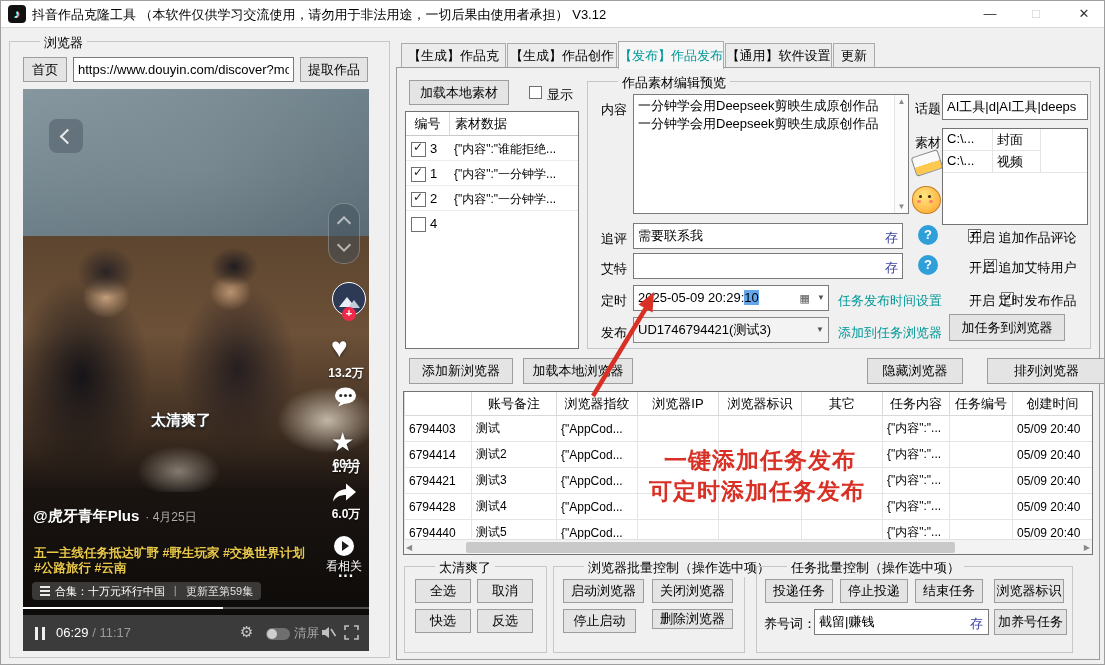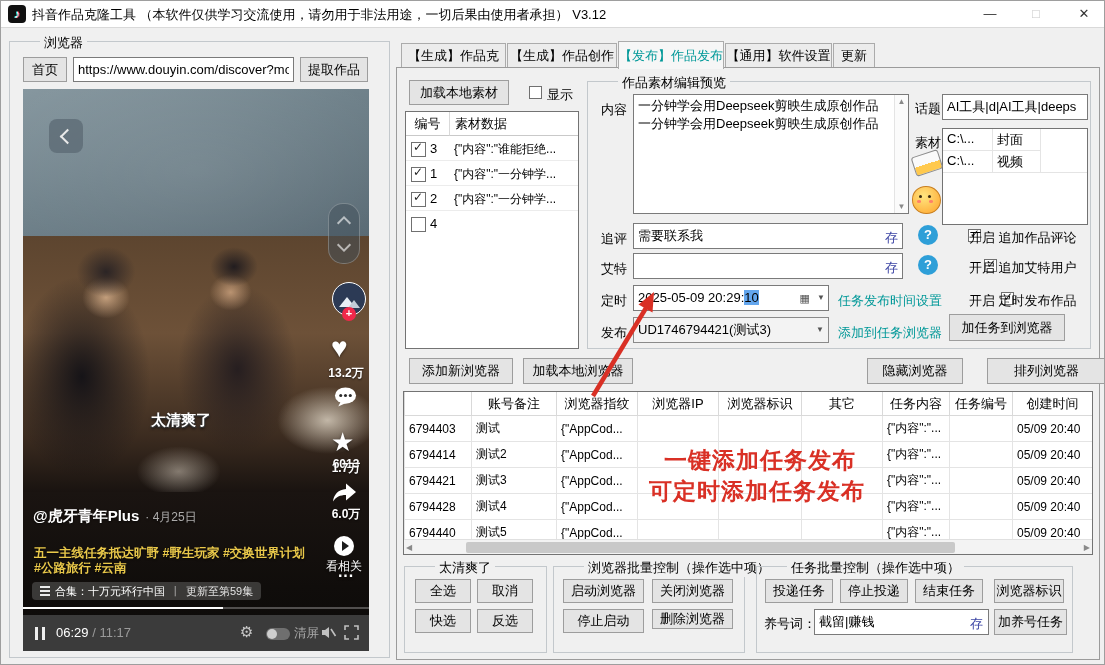--- a/index.html
+++ b/index.html
@@ -420,21 +420,21 @@
   <div class="abs btn" style="left:414px;top:578px;width:56px;height:24px;">全选</div>
   <div class="abs btn" style="left:476px;top:578px;width:56px;height:24px;">取消</div>
   <div class="abs btn" style="left:414px;top:608px;width:56px;height:24px;">快选</div>
   <div class="abs btn" style="left:476px;top:608px;width:56px;height:24px;">反选</div>
 
   <div class="abs grp" style="left:552px;top:565px;width:192px;height:87px;">
     <span class="grp-label">浏览器批量控制（操作选中项）</span>
   </div>
   <div class="abs btn" style="left:562px;top:578px;width:81px;height:24px;">启动浏览器</div>
   <div class="abs btn" style="left:651px;top:578px;width:81px;height:24px;">关闭浏览器</div>
-  <div class="abs btn" style="left:562px;top:608px;width:81px;height:24px;">停止启动</div>
+  <div class="abs btn" style="left:562px;top:608px;width:73px;height:24px;">停止启动</div>
   <div class="abs btn" style="left:651px;top:608px;width:81px;height:20px;">删除浏览器</div>
 
   <div class="abs grp" style="left:755px;top:565px;width:317px;height:87px;">
     <span class="grp-label">任务批量控制（操作选中项）</span>
   </div>
   <div class="abs btn" style="left:764px;top:578px;width:68px;height:24px;">投递任务</div>
   <div class="abs btn" style="left:839px;top:578px;width:68px;height:24px;">停止投递</div>
   <div class="abs btn" style="left:914px;top:578px;width:68px;height:24px;">结束任务</div>
   <div class="abs btn" style="left:993px;top:578px;width:70px;height:24px;">浏览器标识</div>
   <span class="abs" style="left:763px;top:614px;">养号词：</span>

